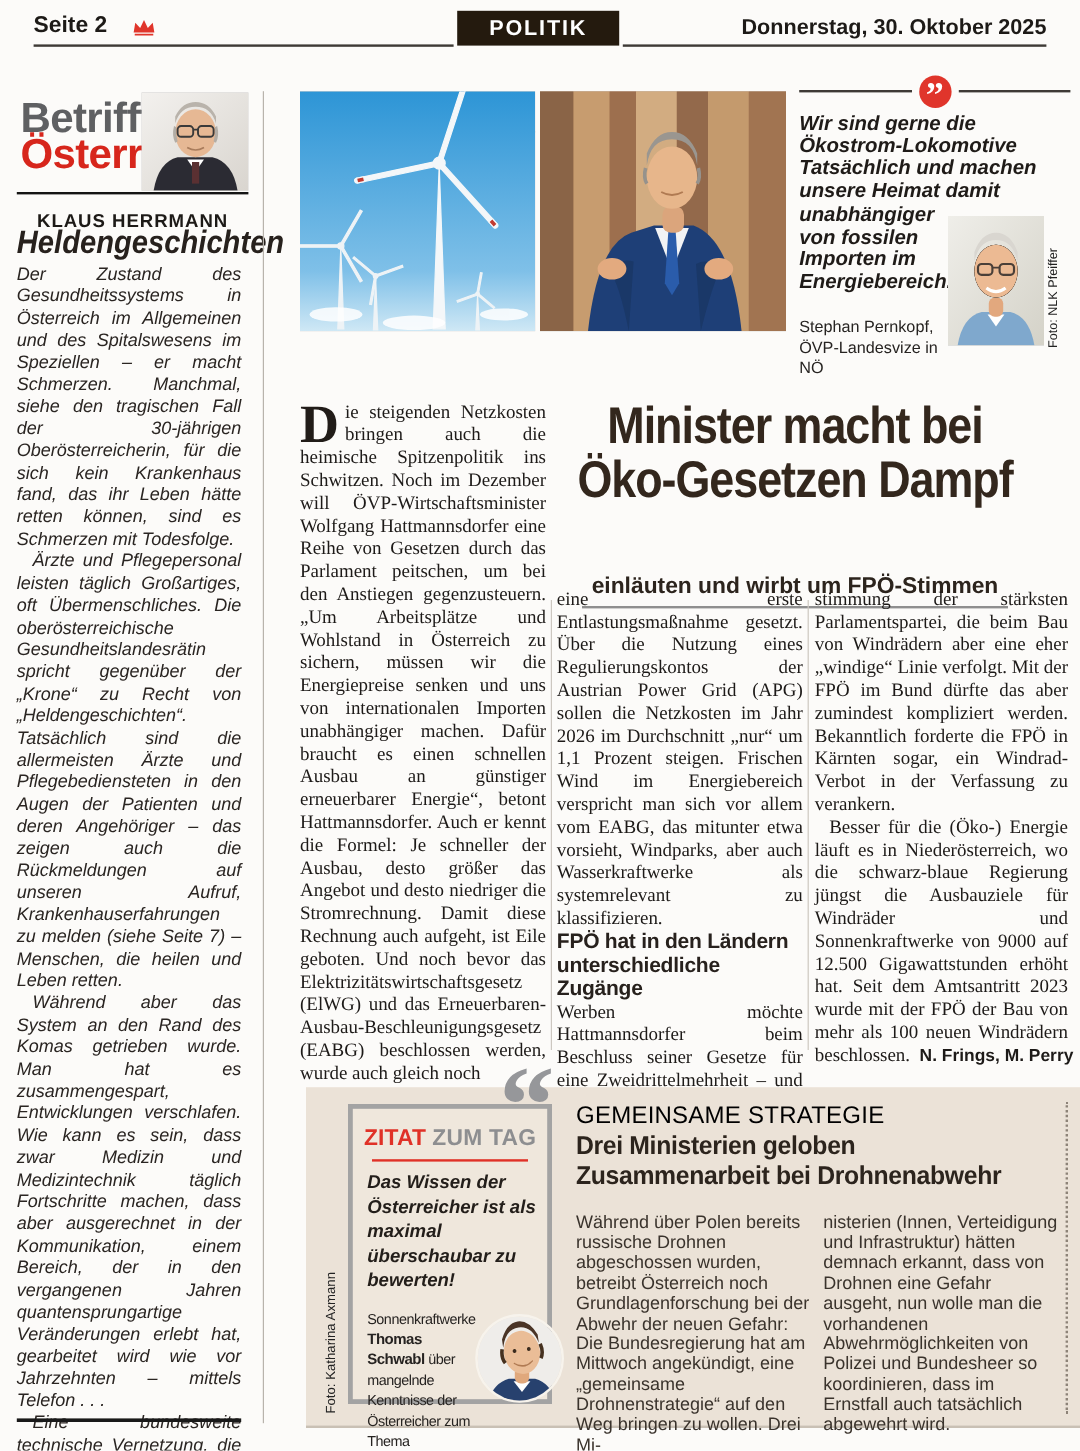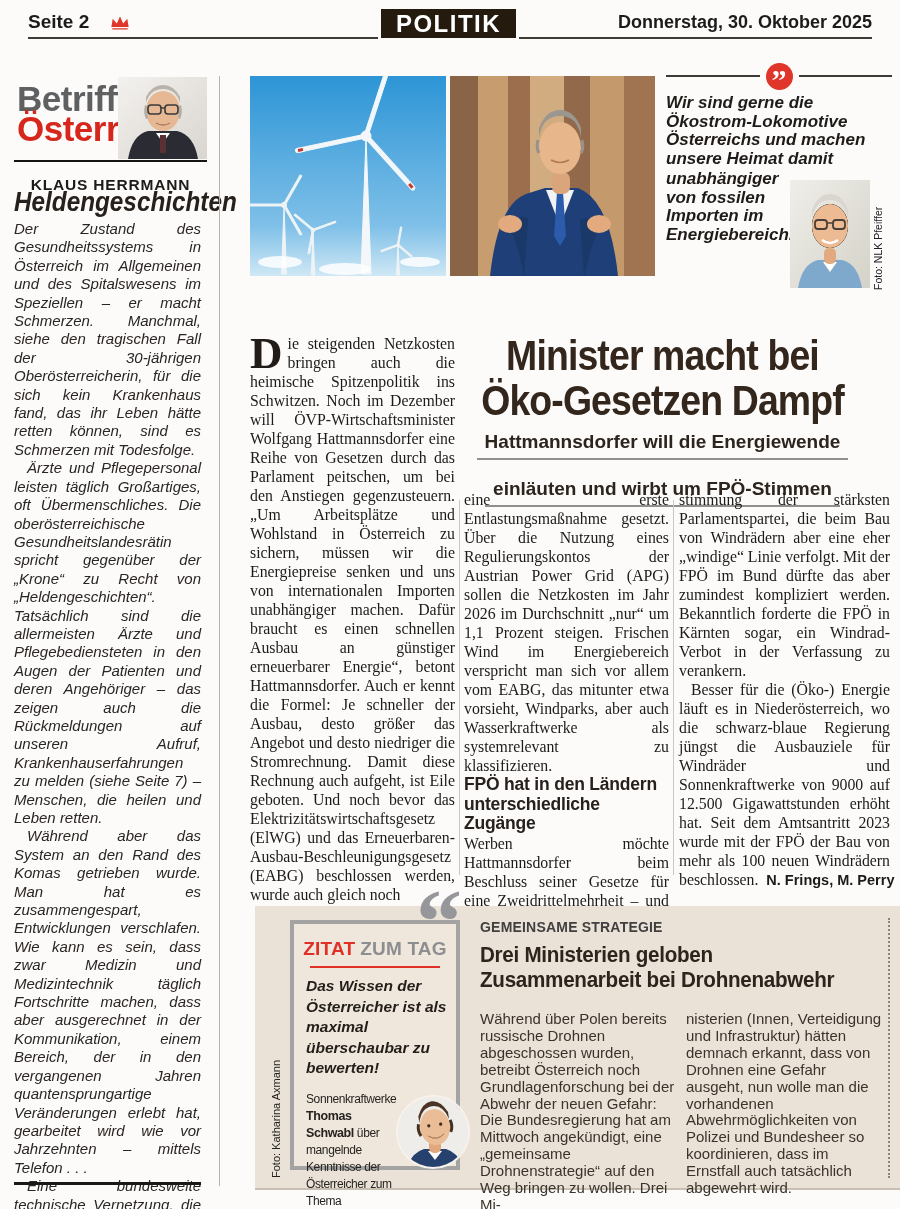--- a/index.html
+++ b/index.html
@@ -4,21 +4,21 @@
 <style>
   html,body{margin:0;padding:0;background:#fff;}
   #page{position:relative;width:900px;height:1209px;background:#fcfbf9;overflow:hidden;
         font-family:"Liberation Sans",sans-serif;color:#262321;}
   [data-name]{box-sizing:border-box;}
   .abs{position:absolute;}
 
   
   .hdr-left{left:28px;top:11px;font-size:19px;font-weight:bold;display:flex;align-items:center;gap:21px;color:#1d1a17;}
   .hdr-box{left:381px;top:9px;width:135px;height:29px;background:#241a0e;color:#fff;
-           display:flex;align-items:center;justify-content:center;font-size:24px;font-weight:bold;letter-spacing:1.5px;}
+           display:flex;align-items:center;justify-content:center;font-size:18px;font-weight:bold;letter-spacing:1.5px;}
   .hdr-date{right:28px;top:12px;font-size:18px;font-weight:bold;color:#1d1a17;}
   .hline{background:#3e3a36;height:2px;}
 
   
   .logo-t{left:17px;top:84px;font-size:35px;font-weight:bold;line-height:30px;letter-spacing:-0.5px;}
   .logo-t .g{color:#5f6062;display:block;}
   .logo-t .r{color:#d7261c;display:block;}
   .logo-photo{left:118px;top:77px;width:89px;height:82px;}
   .logo-line{left:14px;top:160px;width:193px;height:2px;background:#141414;}
   .author{left:14px;top:176px;width:193px;text-align:center;font-size:15.5px;font-weight:bold;letter-spacing:0.8px;color:#1d1a17;}
@@ -73,21 +73,21 @@
   .ztitle{text-align:center;margin-top:14px;font-size:19px;font-weight:bold;letter-spacing:0.2px;}
   .zred{color:#e03127;}
   .zgray{color:#8d8e90;margin-left:5px;}
   .zline{margin:6px auto 0;width:130px;height:2px;background:#e03127;}
   .zquote{margin:8px 8px 0 12px;font-size:15.5px;line-height:20.5px;font-weight:bold;font-style:italic;color:#231e1a;hyphens:auto;}
   .zrow{display:flex;margin:12px 4px 0 12px;gap:2px;}
   .zattr{width:88px;font-size:12px;line-height:17px;letter-spacing:-0.4px;color:#262321;}
   .zattr b{font-size:12.5px;}
   .zphoto{width:74px;height:74px;border-radius:50%;overflow:hidden;flex:none;margin-top:4px;border:2px solid #f7f3ec;}
   .zcredit{left:270px;top:1018px;height:160px;font-size:11px;color:#222;writing-mode:vertical-rl;transform:rotate(180deg);}
-  .skicker{left:480px;top:919px;font-size:14px;font-weight:bold;color:#404040;letter-spacing:0.2px;}
+  .skicker{left:480px;top:919px;font-size:20px;font-weight:normal;color:#000000;letter-spacing:0.2px;}
   .shead{left:480px;top:943px;width:412px;font-size:21.5px;line-height:24.5px;font-weight:bold;color:#2c241d;
          transform:scaleX(0.96);transform-origin:left;letter-spacing:-0.3px;}
   .scol{top:1011px;width:198px;font-size:15px;line-height:16.9px;color:#3a332c;}
   .sdots{left:888px;top:918px;height:260px;border-left:2px dotted #8d8378;width:0;}
 </style>
 </head>
 <body>
 
 <div id="page" data-name="newspaper-page">
 
@@ -237,21 +237,21 @@
 
 
   <div class="abs qb" data-name="pullquote-box">
     <div class="qb-rule" data-name="pullquote-rule">
       <span class="seg" data-name="rule-segment"></span>
       <span class="qcirc" data-name="quote-badge-icon">
           <span data-name="quote-glyph">”</span>
         </span>
       <span class="seg" data-name="rule-segment"></span>
     </div>
-    <p class="qb-t" data-name="pullquote-text-a">Wir sind gerne die Ökostrom-Lokomotive Österreichs und machen unsere Heimat damit</p>
+    <p class="qb-t" data-name="pullquote-text-a">Wir sind gerne die Ökostrom-Lokomotive Tatsächlich und machen unsere Heimat damit</p>
     <p class="qb-t qb-tb" data-name="pullquote-text-b">unabhängiger von fossilen Importen im Energiebereich.</p>
     <div class="qb-photo ph" data-name="pernkopf-photo">
       <svg width="80" height="108" viewBox="0 0 80 108" data-name="pernkopf-portrait-graphic">
         <rect width="80" height="108" fill="#e4e2da"></rect>
         <rect width="80" height="108" fill="url(#gp)"></rect>
         <defs>
             <linearGradient id="gp" x1="0" y1="0" x2="1" y2="1">
           <stop offset="0" stop-color="#efeee9"></stop>
               <stop offset="1" stop-color="#d4d2c8"></stop>
             </linearGradient>
@@ -263,28 +263,29 @@
         <ellipse cx="40" cy="46" rx="18" ry="22" fill="#ecb astonishing"></ellipse>
         <ellipse cx="40" cy="46" rx="18" ry="22" fill="#ecba93"></ellipse>
         <path d="M22 38 Q26 20 40 20 Q54 20 58 38 L58 30 Q52 14 40 14 Q28 14 22 30 Z" fill="#d9d6d0"></path>
         <rect x="25" y="40" width="12" height="9" rx="3" fill="none" stroke="#4a3f38" stroke-width="1.8"></rect>
         <rect x="43" y="40" width="12" height="9" rx="3" fill="none" stroke="#4a3f38" stroke-width="1.8"></rect>
         <line x1="37" y1="43" x2="43" y2="43" stroke="#4a3f38" stroke-width="1.5"></line>
         <path d="M32 60 Q40 66 48 60" fill="none" stroke="#fff" stroke-width="2.6"></path>
       </svg>
     </div>
     <div class="qb-pcredit" data-name="pernkopf-photo-credit">Foto: NLK Pfeiffer</div>
+    <div class="qb-attr" data-name="pullquote-attribution">
+      <div data-name="attribution-name">Stephan Pernkopf,</div>
+      <div data-name="attribution-role">ÖVP-Landesvize in NÖ</div>
+    </div>
   </div>
 
   <div class="abs headline" data-name="article-headline">
     <div data-name="headline-line1">Minister macht bei</div>
     <div data-name="headline-line2">Öko-Gesetzen Dampf</div>
-  </div>
-  <div class="abs subwrap" style="top:431px;" data-name="article-subhead-1">
-    <span class="subline" data-name="subhead-line1">Hattmannsdorfer will die Energiewende</span>
   </div>
   <div class="abs subwrap" style="top:478px;" data-name="article-subhead-2">
     <span class="subline" data-name="subhead-line2">einläuten und wirbt um FPÖ-Stimmen</span>
   </div>
 
   <div class="abs acol" style="left:250px;top:334px;width:205px;height:554px;" data-name="article-column-1">
     <p><span class="dropcap" data-name="drop-cap">D</span><span data-name="article-text-col1">ie steigenden Netzkosten bringen auch die heimische Spitzenpolitik ins Schwitzen. Noch im Dezember will ÖVP-Wirtschaftsminister Wolfgang Hattmannsdorfer eine Reihe von Gesetzen durch das Parlament peitschen, um bei den Anstiegen gegenzusteuern. „Um Arbeitsplätze und Wohlstand in Österreich zu sichern, müssen wir die Energiepreise senken und uns von internationalen Importen unabhängiger machen. Dafür braucht es einen schnellen Ausbau an günstiger erneuerbarer Energie“, betont Hattmannsdorfer. Auch er kennt die Formel: Je schneller der Ausbau, desto größer das Angebot und desto niedriger die Stromrechnung. Damit diese Rechnung auch aufgeht, ist Eile geboten. Und noch bevor das Elektrizitätswirtschaftsgesetz (ElWG) und das Erneuerbaren-Ausbau-Beschleunigungsgesetz (EABG) beschlossen werden, wurde auch gleich noch</span></p>
   </div>
   <div class="abs acol" style="left:464px;top:490px;width:205px;height:398px;" data-name="article-column-2">
     <p data-name="article-text-col2">eine erste Entlastungsmaßnahme gesetzt. Über die Nutzung eines Regulierungskontos der Austrian Power Grid (APG) sollen die Netzkosten im Jahr 2026 im Durchschnitt „nur“ um 1,1 Prozent steigen. Frischen Wind im Energiebereich verspricht man sich vor allem vom EABG, das mitunter etwa vorsieht, Windparks, aber auch Wasserkraftwerke als systemrelevant zu klassifizieren.</p>

